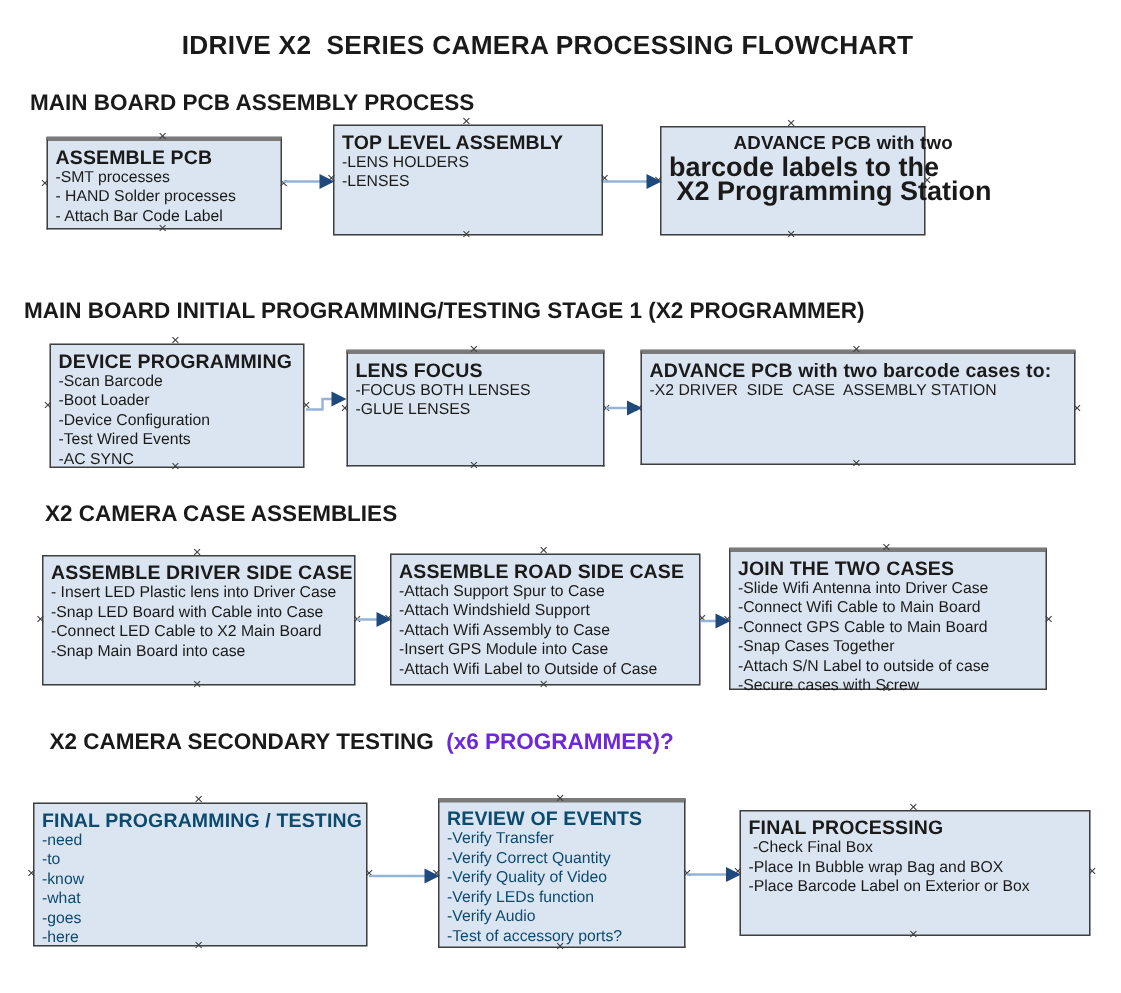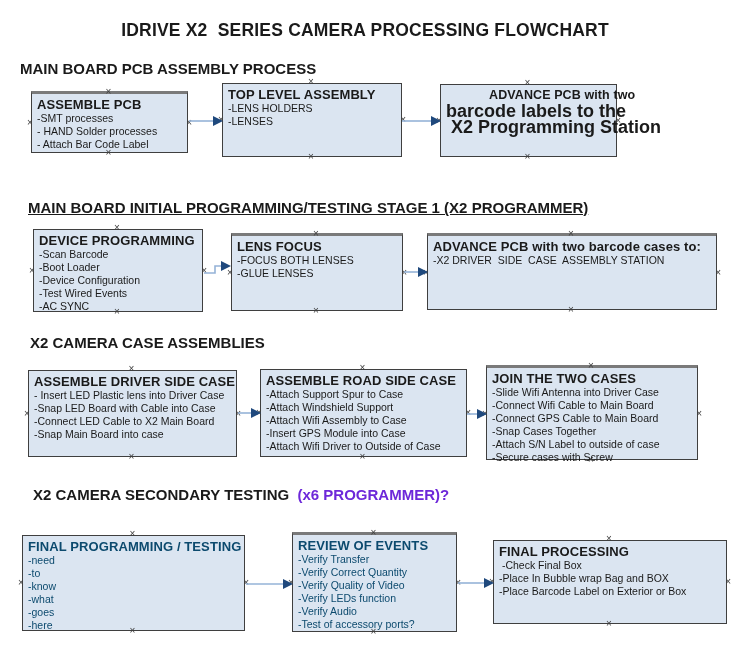--- a/index.html
+++ b/index.html
@@ -67,21 +67,21 @@
   <div class="flowbox" style="left:440px;top:84px;width:177px;height:73px;">
     <div class="bt" style="font-size:12.5px;margin-left:43px;">ADVANCE PCB with two</div>
     <div class="bi em">barcode labels to the</div>
     <div class="bi em"> X2 Programming Station</div>
   <span class="handle h-top">×</span>
       <span class="handle h-bottom">×</span>
       <span class="handle h-left">×</span>
       <span class="handle h-right">×</span>
     </div>
 
-  <div class="sec-heading" style="left:28px;top:199px;text-decoration:underline;">MAIN BOARD INITIAL PROGRAMMING/TESTING STAGE 1 (X2 PROGRAMMER)</div>
+  <div class="sec-heading" style="left:16px;top:199px;">MAIN BOARD INITIAL PROGRAMMING/TESTING STAGE 1 (X2 PROGRAMMER)</div>
 
   <div class="flowbox" style="left:33px;top:229px;width:170px;height:83px;">
     <div class="bt">DEVICE PROGRAMMING</div>
     <div class="bi">-Scan Barcode</div>
     <div class="bi">-Boot Loader</div>
     <div class="bi">-Device Configuration</div>
     <div class="bi">-Test Wired Events</div>
     <div class="bi">-AC SYNC</div>
   <span class="handle h-top">×</span>
       <span class="handle h-bottom">×</span>
@@ -121,21 +121,21 @@
       <span class="handle h-left">×</span>
       <span class="handle h-right">×</span>
     </div>
 
   <div class="flowbox" style="left:260px;top:369px;width:207px;height:88px;">
     <div class="bt">ASSEMBLE ROAD SIDE CASE</div>
     <div class="bi">-Attach Support Spur to Case</div>
     <div class="bi">-Attach Windshield Support</div>
     <div class="bi">-Attach Wifi Assembly to Case</div>
     <div class="bi">-Insert GPS Module into Case</div>
-    <div class="bi">-Attach Wifi Driver to Outside of Case</div>
+    <div class="bi">-Attach Wifi Label to Outside of Case</div>
   <span class="handle h-top">×</span>
       <span class="handle h-bottom">×</span>
       <span class="handle h-left">×</span>
       <span class="handle h-right">×</span>
     </div>
 
   <div class="flowbox thick-top" style="left:486px;top:365px;width:212px;height:95px;">
     <div class="bt">JOIN THE TWO CASES</div>
     <div class="bi">-Slide Wifi Antenna into Driver Case</div>
     <div class="bi">-Connect Wifi Cable to Main Board</div>

